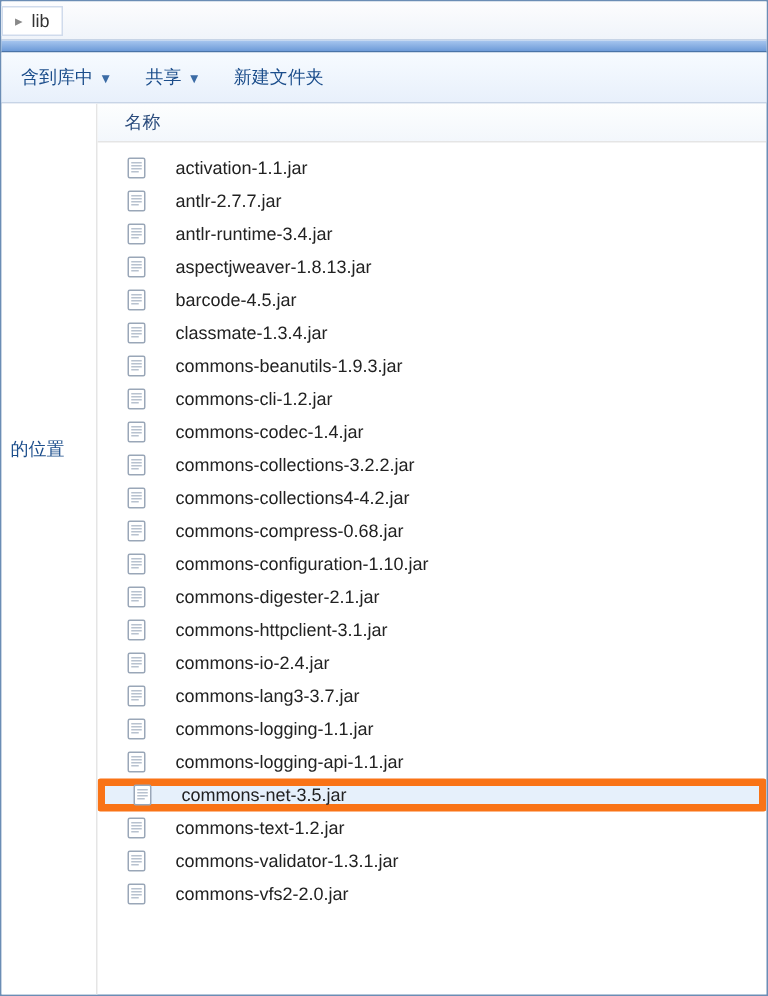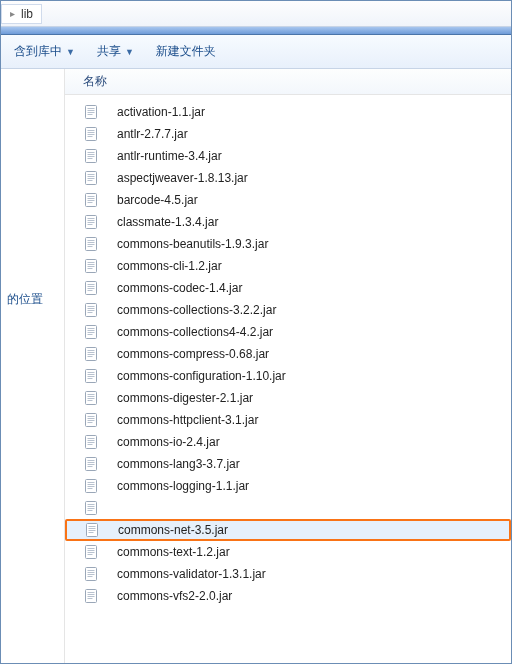--- a/index.html
+++ b/index.html
@@ -23,21 +23,21 @@
     
     .body { flex: 1; display: flex; overflow: hidden; }
     .side { width: 64px; background: #fff; border-right: 1px solid #e5e5e5; padding: 10px 4px; color: #1b4d8b; font-size: 12px; }
     .side-item { padding: 4px 2px; white-space: nowrap; overflow: hidden; margin-top: 46px; }
     
     .main { flex: 1; display: flex; flex-direction: column; overflow: hidden; text-align: right; }
     .col-hdr { height: 26px; border-bottom: 1px solid #e5e5e5; display: flex; align-items: center; padding-left: 18px; color: #2a4b7c; background: linear-gradient(#fdfefe,#f3f7fc); }
     
     .list { flex: 1; overflow-y: auto; padding: 6px 0; }
     .row { display: flex; align-items: center; gap: 18px; height: 22px; padding: 0 6px 0 18px; cursor: default; }
-    .row.sel { background: #e6f0fb; border: 2px solid #f97316; border-radius: 2px; padding-left: 17px; }
+    .row.sel { background: #e6f0fb; border: 5px solid #f97316; border-radius: 2px; padding-left: 17px; }
     .file-ico { width: 16px; height: 16px; display: inline-flex; align-items: center; justify-content: center; }
     .file-ico svg { width: 16px; height: 16px; }
     .fname { color: #222; white-space: nowrap; }
   </style>
 </head>
 <body>
 
 <div class="win">
 
   <div class="addr">
@@ -305,20 +305,21 @@
           <div class="row">
             <span class="file-ico">
               <svg viewBox="0 0 16 16">
                 <rect x="2.5" y="1.5" width="11" height="13" rx="1" fill="#fff" stroke="#9aa7b8"></rect>
                 <rect x="4.5" y="4" width="7" height="1" fill="#b8c2cf"></rect>
                 <rect x="4.5" y="6" width="7" height="1" fill="#b8c2cf"></rect>
                 <rect x="4.5" y="8" width="7" height="1" fill="#b8c2cf"></rect>
                 <rect x="4.5" y="10" width="5" height="1" fill="#b8c2cf"></rect>
               </svg>
             </span>
+            <span class="fname">commons-logging-api-1.1.jar</span>
           </div>
           <div class="row sel">
             <span class="file-ico">
               <svg viewBox="0 0 16 16">
                 <rect x="2.5" y="1.5" width="11" height="13" rx="1" fill="#fff" stroke="#9aa7b8"></rect>
                 <rect x="4.5" y="4" width="7" height="1" fill="#b8c2cf"></rect>
                 <rect x="4.5" y="6" width="7" height="1" fill="#b8c2cf"></rect>
                 <rect x="4.5" y="8" width="7" height="1" fill="#b8c2cf"></rect>
                 <rect x="4.5" y="10" width="5" height="1" fill="#b8c2cf"></rect>
               </svg>

